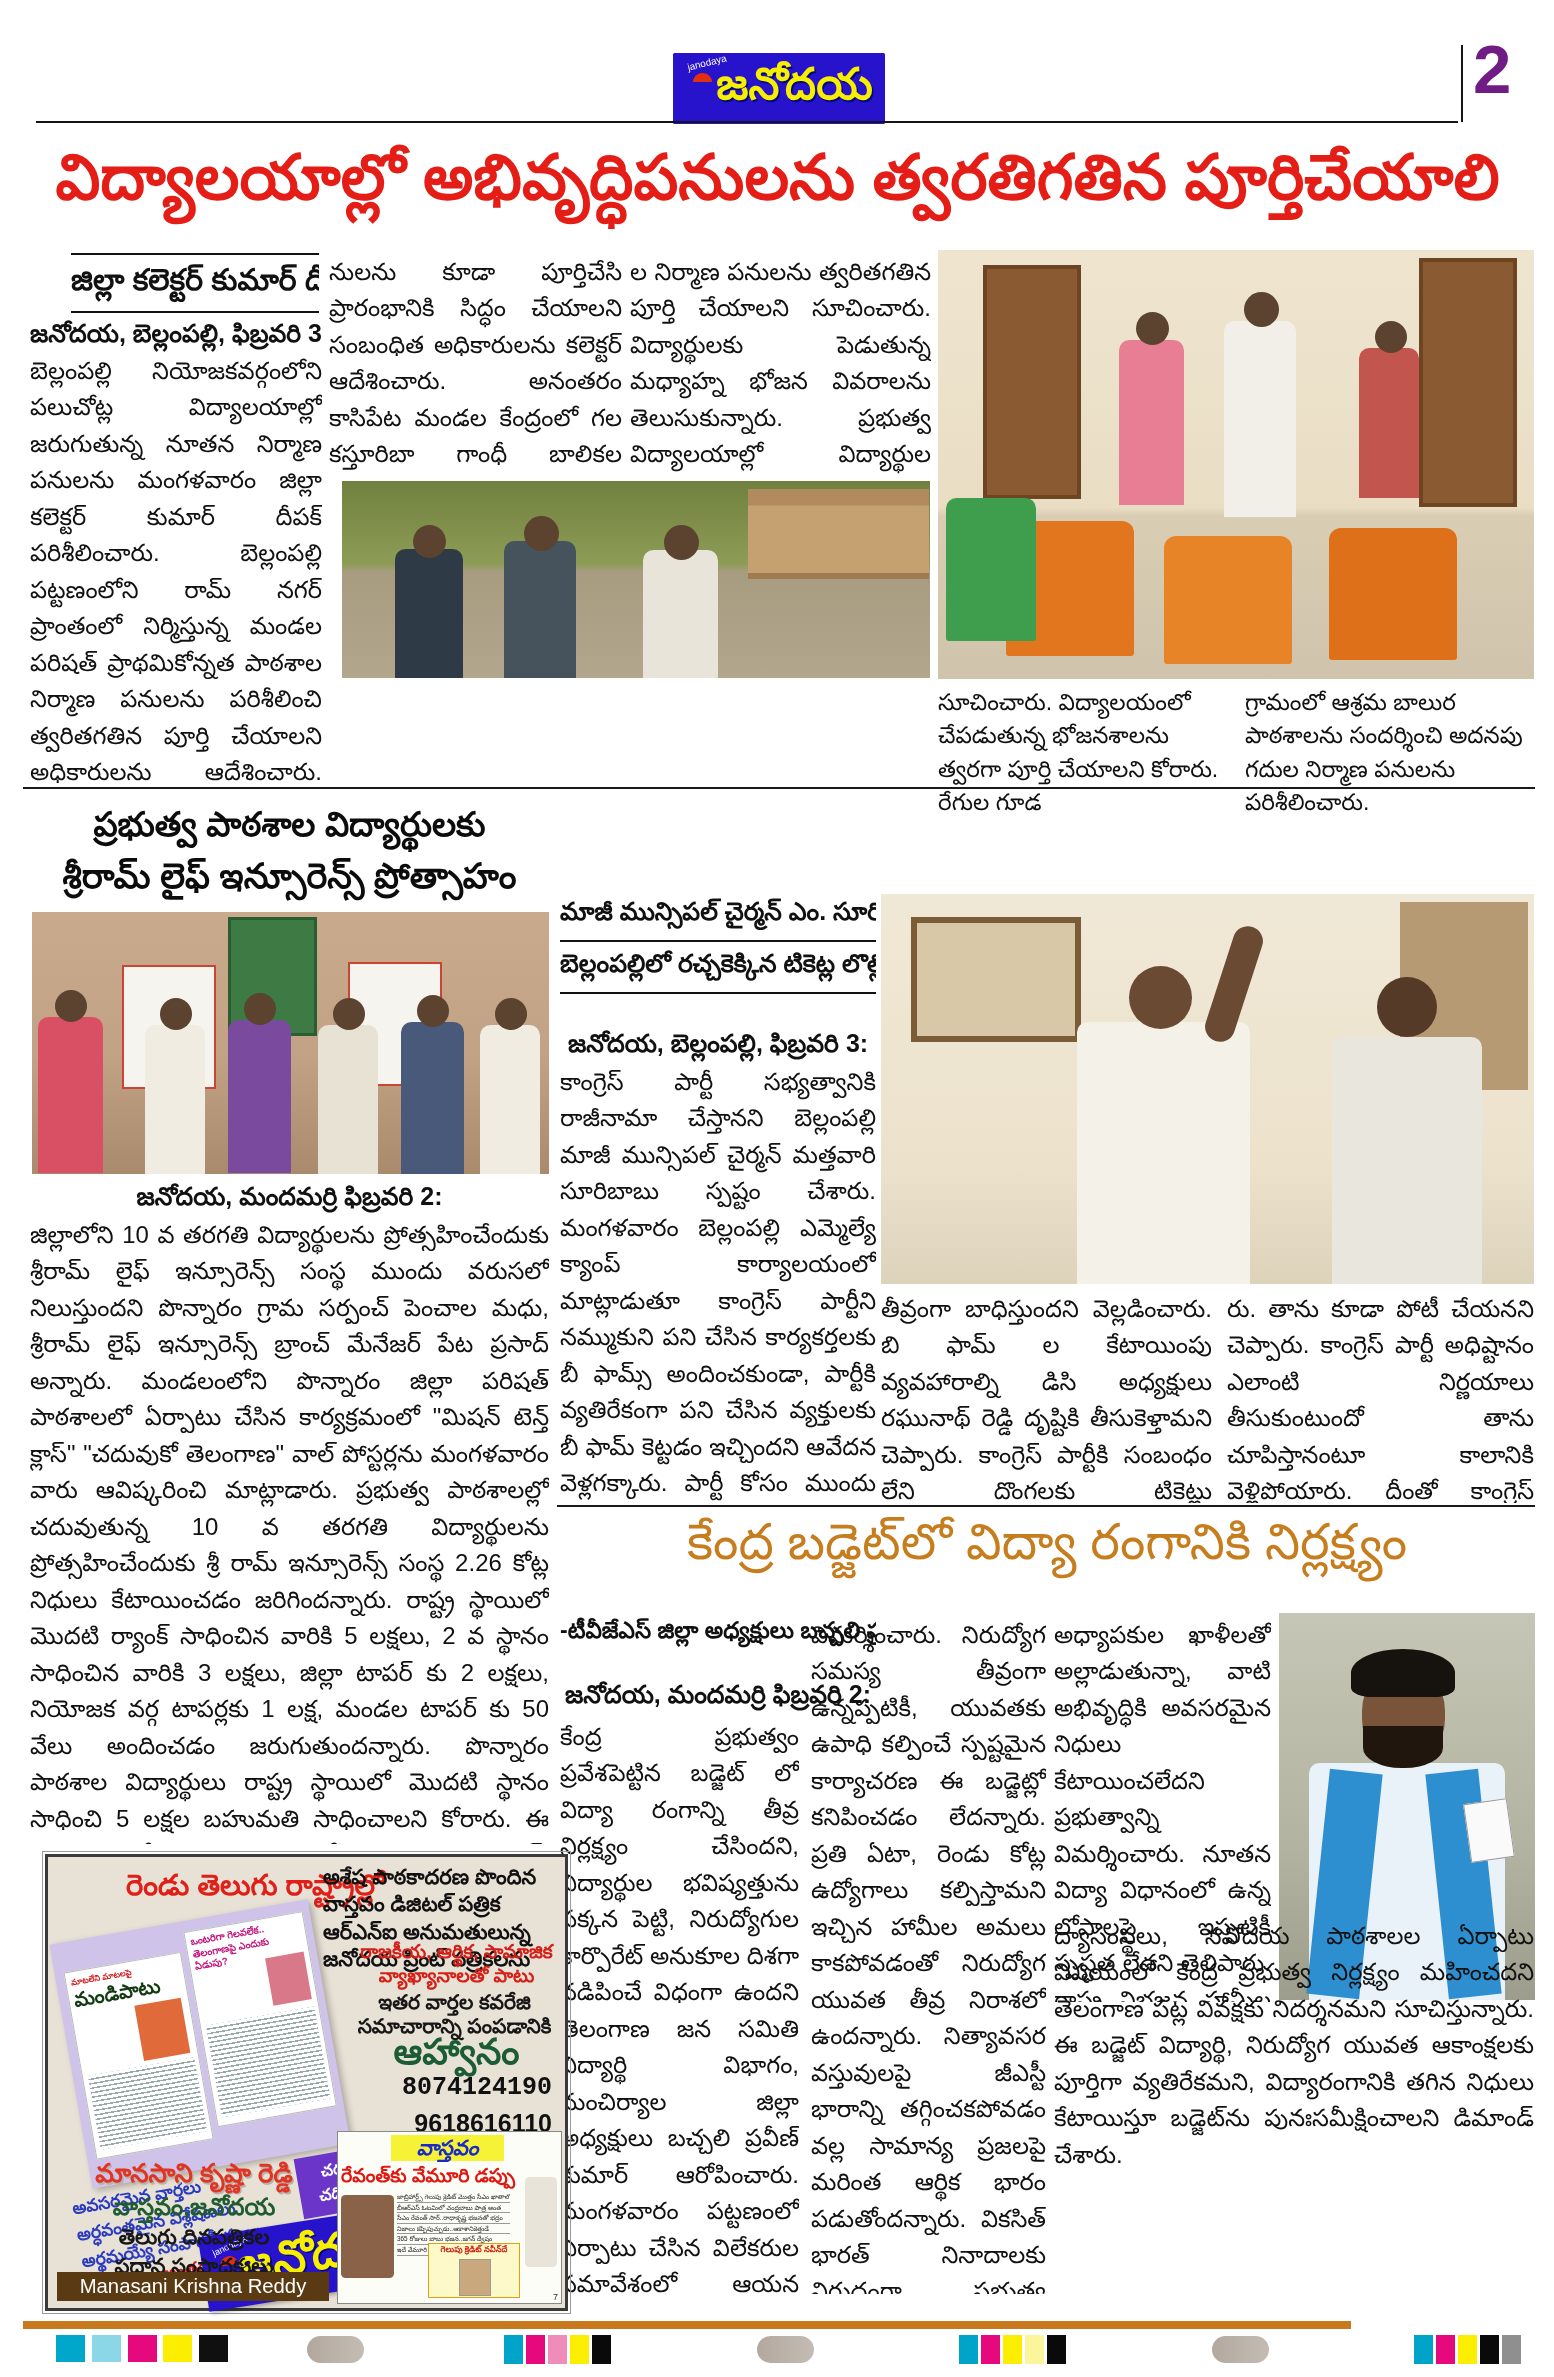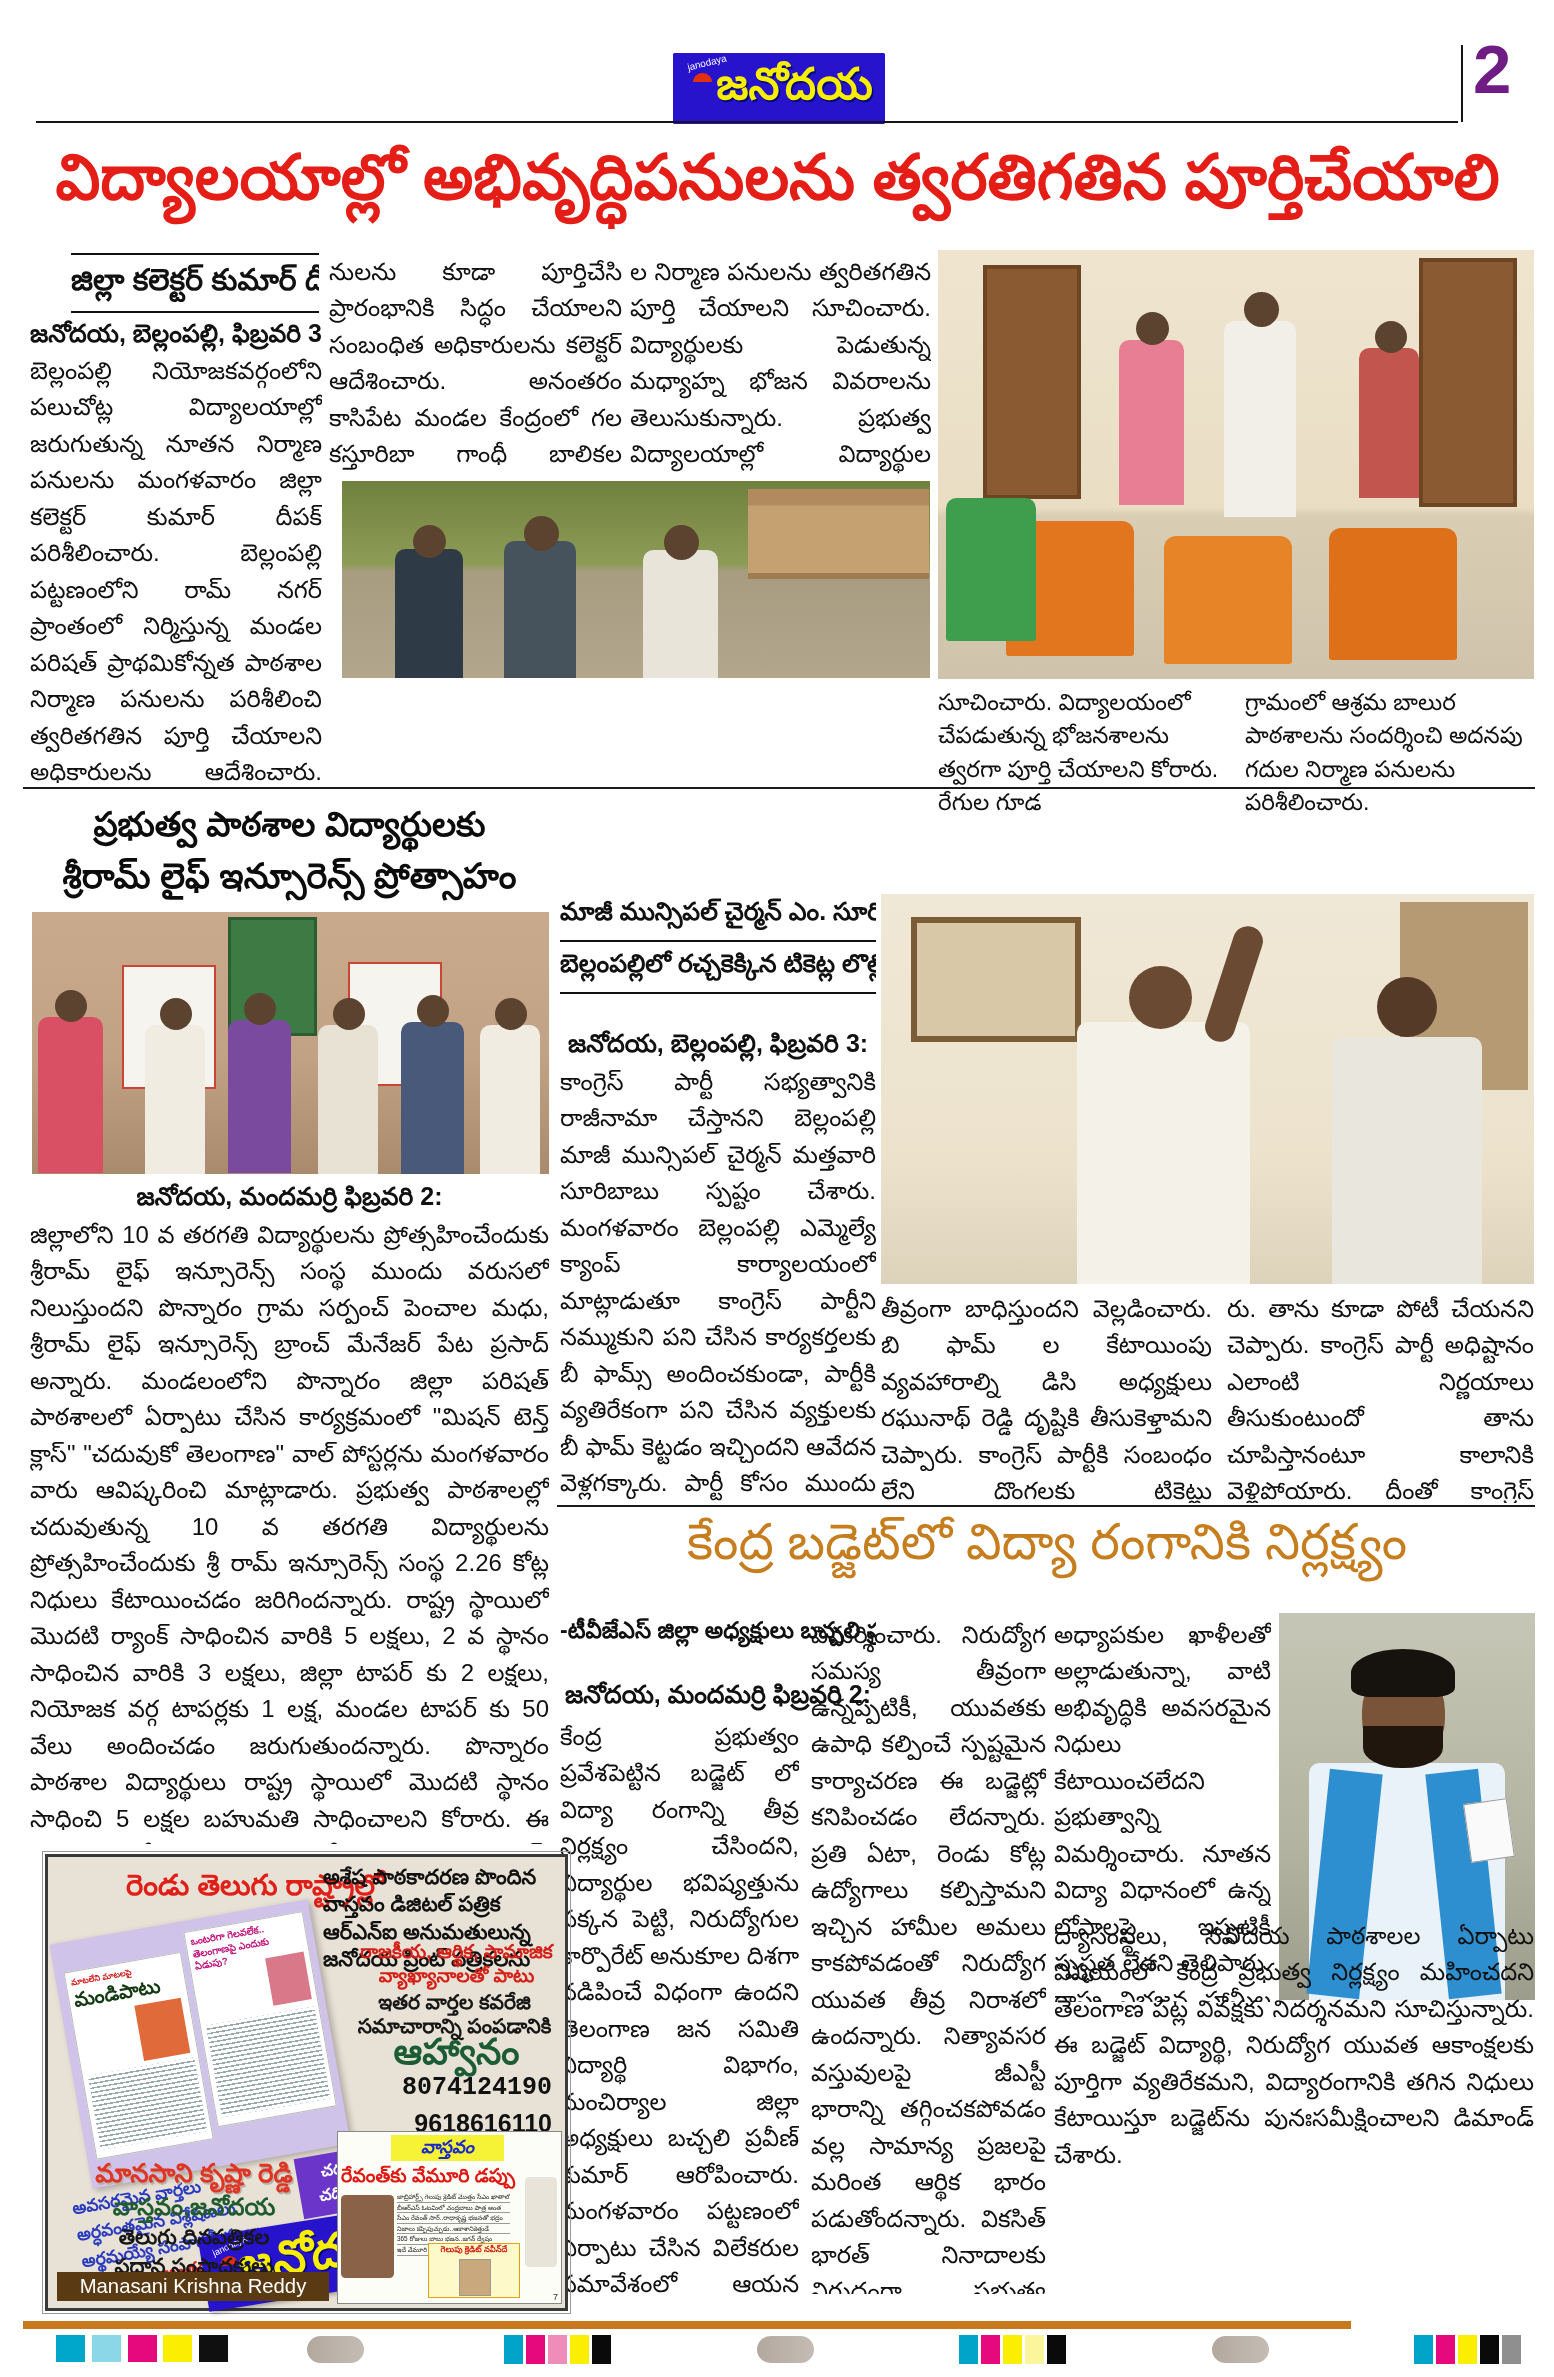--- a/index.html
+++ b/index.html
@@ -69,21 +69,21 @@
   .phone{position:absolute;left:323px;width:181px;font-size:25px;font-weight:bold;text-align:right;}
   #names{position:absolute;left:7.5px;top:299px;width:277px;text-align:center;line-height:1.35;}
   #names .n1{font-size:26px;font-weight:bold;color:#e03525;text-shadow:1.5px 1.5px 0 #b9b2a9;}
   #names .n2{font-size:24px;font-weight:bold;color:#1f5c2f;}
   #names .n3,#names .n4{font-size:21px;font-weight:bold;color:#171717;}
   #brownbar{position:absolute;left:9px;top:415px;width:272px;height:29px;background:#5a3a12;color:#fff;
             text-align:center;font-size:20.3px;line-height:29px;}
   
   #vast{position:absolute;left:289px;top:274px;width:223px;height:171px;background:#fdfdf8;border:1.5px solid #888;overflow:hidden;}
   #vast .mast{position:absolute;left:53px;top:3px;width:113px;height:25.6px;background:#f6f235;color:#1a2ac8;
-              font-size:18px;font-weight:bold;text-align:center;line-height:25.6px;font-style:italic;}
+              font-size:21px;font-weight:bold;text-align:center;line-height:25.6px;font-style:italic;}
   #vast .hl{position:absolute;left:3px;top:33px;width:217px;font-size:19px;font-weight:bold;color:#e01812;white-space:nowrap;}
   #vast .bl{position:absolute;left:59px;top:60px;width:113px;font-size:6.4px;line-height:1.5;color:#222;}
   #vast .bl div{border-bottom:0.8px solid #999;white-space:nowrap;overflow:hidden;}
   #vast .box{position:absolute;left:90px;top:111px;width:90px;height:53px;background:#fdf9c8;border:1.5px solid #e0a010;}
   #vast .box .bt{font-size:8.3px;font-weight:bold;color:#d01810;text-align:center;}
   #vast .pg{position:absolute;right:3px;bottom:1.5px;font-size:9px;color:#333;}
   
   #foot-rule{left:22.6px;top:2321px;width:1328px;height:8.3px;background:#c8791d;}
   .sq{width:29px;height:27px;display:inline-block;margin-right:6.8px;}
   .bar{width:19px;height:29px;display:inline-block;margin-right:3px;}

